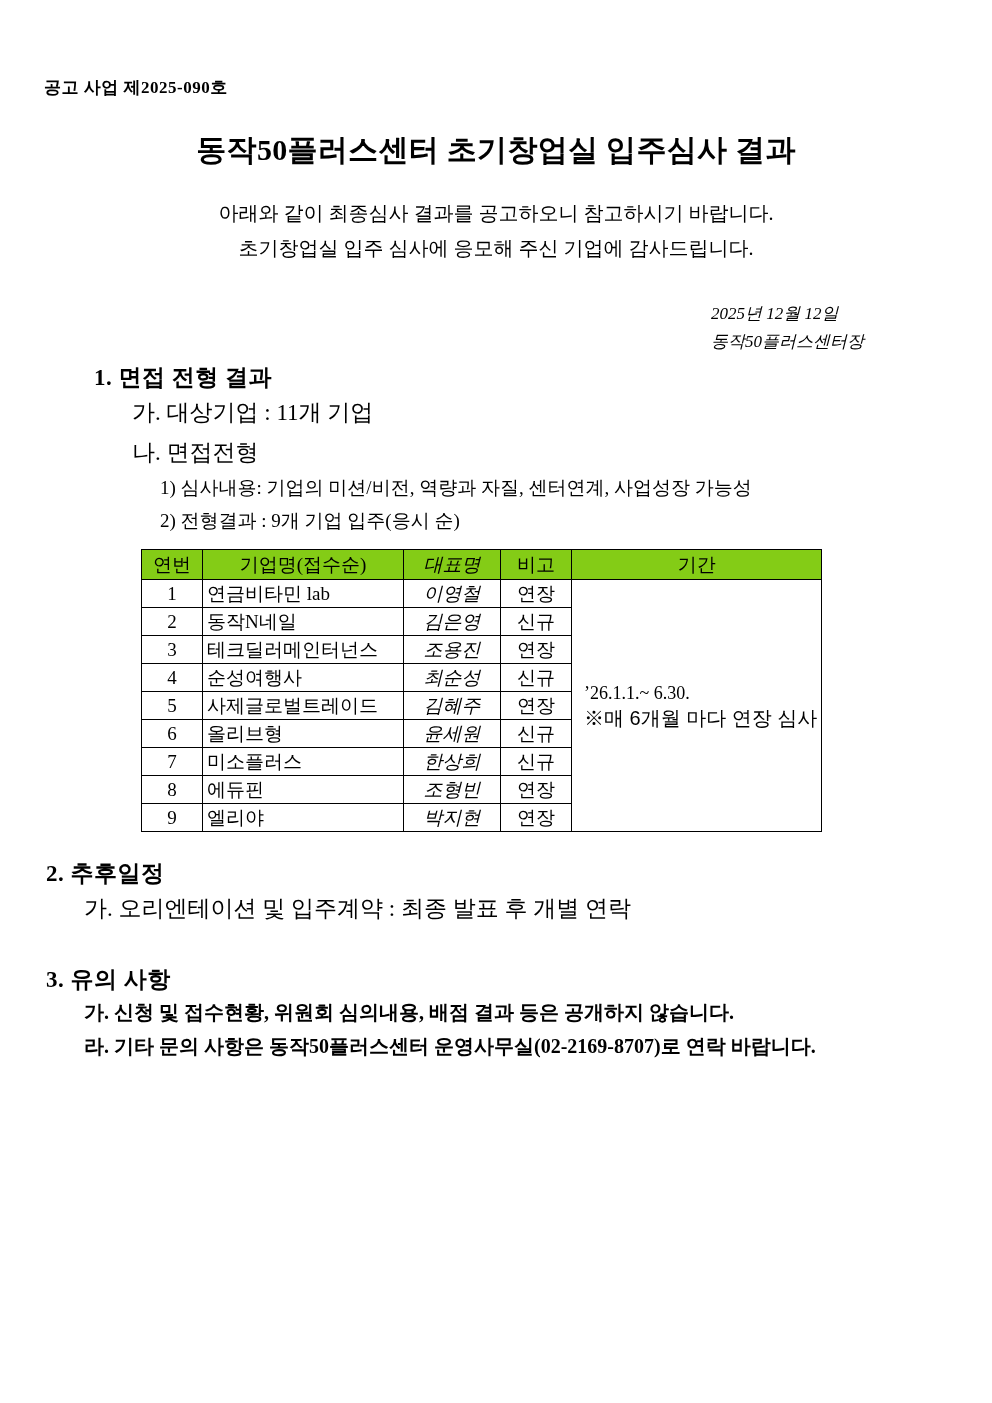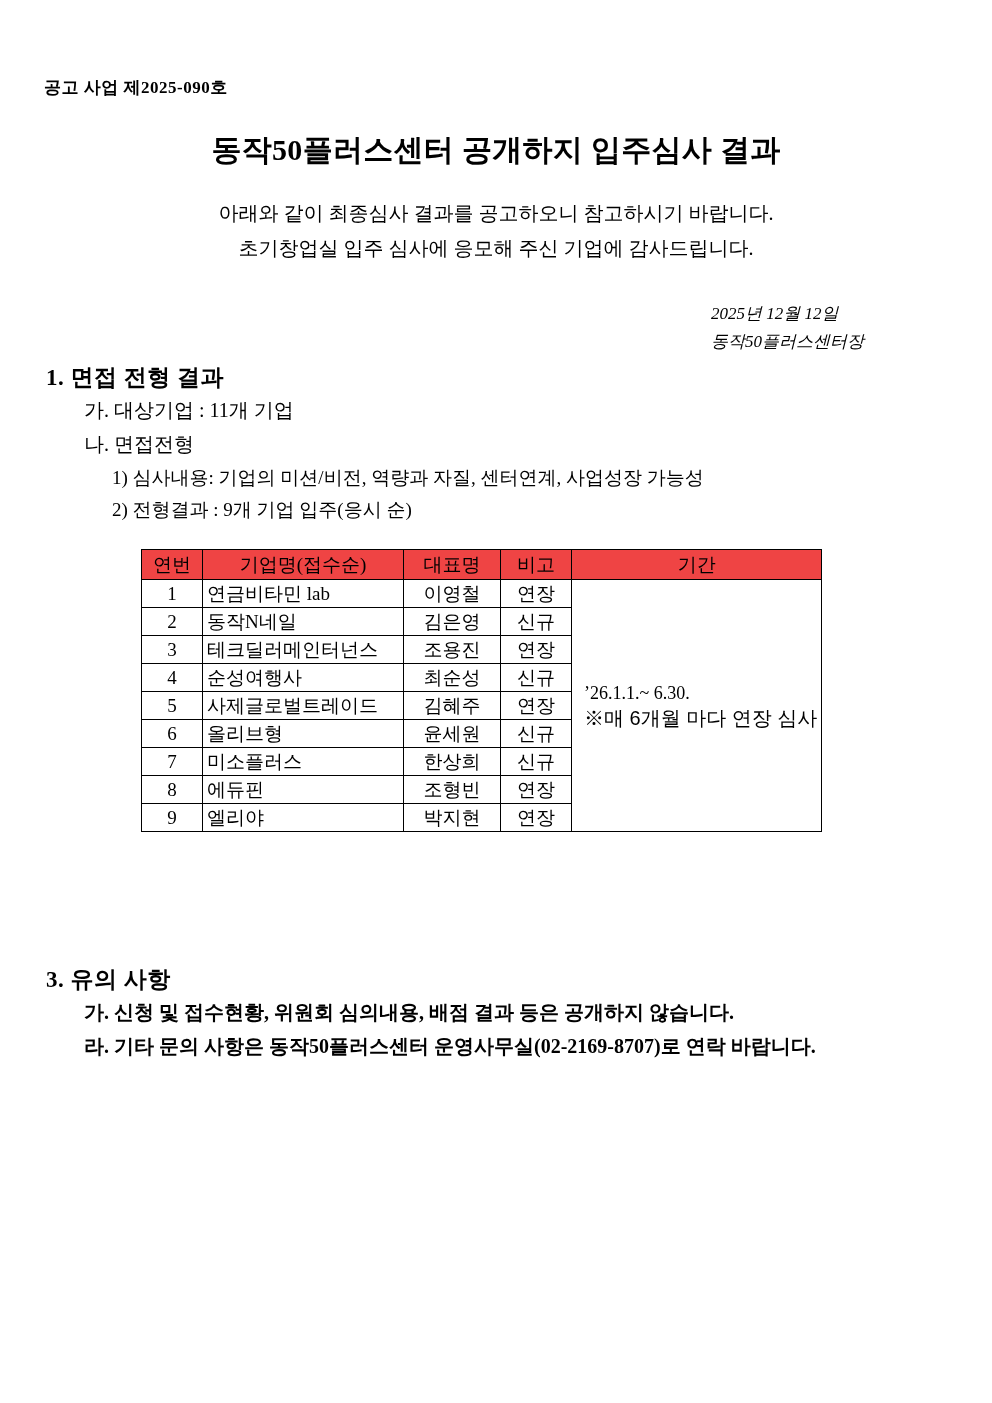--- a/index.html
+++ b/index.html
@@ -78,40 +78,40 @@
     width: 992px;
     box-sizing: border-box;
   }
   .sec-heading {
     font-size: 23px;
     font-weight: 700;
     padding-left: 46px;
     letter-spacing: 0.5px;
   }
   .lvl1 {
-    font-size: 20px;
+    font-size: 23px;
     padding-left: 84px;
     line-height: 1.72;
   }
   .lvl2 {
     font-size: 19px;
     padding-left: 112px;
     line-height: 1.72;
   }
   .hang {
     font-size: 20px;
     padding-left: 84px;
     line-height: 1.70;
     text-indent: -26px;
     margin-left: 26px;
     padding-right: 58px;
     font-weight: bold;
   }
 
-  #section-1 { top: 362px; }
+  #section-1 { top: 362px; padding-left: 48px; }
   #section-2 { top: 858px; }
   #section-3 { top: 964px; }
 
   
   .table-wrap {
     position: absolute;
     left: 141px;
     top: 549px;
   }
   table.result-table {
@@ -122,28 +122,28 @@
   table.result-table th,
   table.result-table td {
     border: 1px solid #000000;
     padding: 0 4px;
     height: 27px;
     line-height: 25px;
     font-weight: 400;
     vertical-align: middle;
   }
   table.result-table thead th {
-    background: #ef4444;
+    background: #84cc16;
     text-align: center;
     height: 29px;
     line-height: 27px;
   }
   .c-no    { width: 52px;  text-align: center; }
   .c-name  { width: 192px; text-align: left; padding-left: 9px; }
-  .c-rep   { width: 88px;  text-align: center; }
+  .c-rep   { width: 88px;  text-align: center; font-style: italic; }
   .c-note  { width: 62px;  text-align: center; }
   .c-period{ width: 214px; text-align: center; vertical-align: middle; }
   .period-main {
     font-size: 18px;
     display: block;
     text-align: left;
     padding-left: 8px;
     white-space: nowrap;
   }
   .period-sub {
@@ -155,21 +155,21 @@
     font-family: "Liberation Sans", sans-serif;
   }
 </style>
 </head>
 <body>
 
 <div class="page">
 
   <div class="doc-number">공고 사업 제2025-090호</div>
 
-  <h1 class="doc-title">동작50플러스센터 공개하지 입주심사 결과</h1>
+  <h1 class="doc-title">동작50플러스센터 초기창업실 입주심사 결과</h1>
 
   <div class="intro">
     <div>아래와 같이 최종심사 결과를 공고하오니 참고하시기 바랍니다.</div>
     <div>초기창업실 입주 심사에 응모해 주신 기업에 감사드립니다.</div>
   </div>
 
   <div class="signature">
     <div>2025년 12월 12일</div>
     <div>동작50플러스센터장</div>
   </div>
@@ -249,20 +249,24 @@
           <tr>
             <td class="c-no">9</td>
             <td class="c-name">엘리야</td>
             <td class="c-rep">박지현</td>
             <td class="c-note">연장</td>
           </tr>
         </tbody>
     </table>
   </div>
 
+  <div class="section" id="section-2">
+    <div class="sec-heading">2. 추후일정</div>
+    <div class="lvl1">가. 오리엔테이션 및 입주계약 : 최종 발표 후 개별 연락</div>
+  </div>
 
   <div class="section" id="section-3">
     <div class="sec-heading">3. 유의 사항</div>
     <div class="hang">가. 신청 및 접수현황, 위원회 심의내용, 배점 결과 등은 공개하지 않습니다.</div>
     <div class="hang">라. 기타 문의 사항은 동작50플러스센터 운영사무실(02-2169-8707)로 연락 바랍니다.</div>
   </div>
 
 </div>
 
 </body></html>

